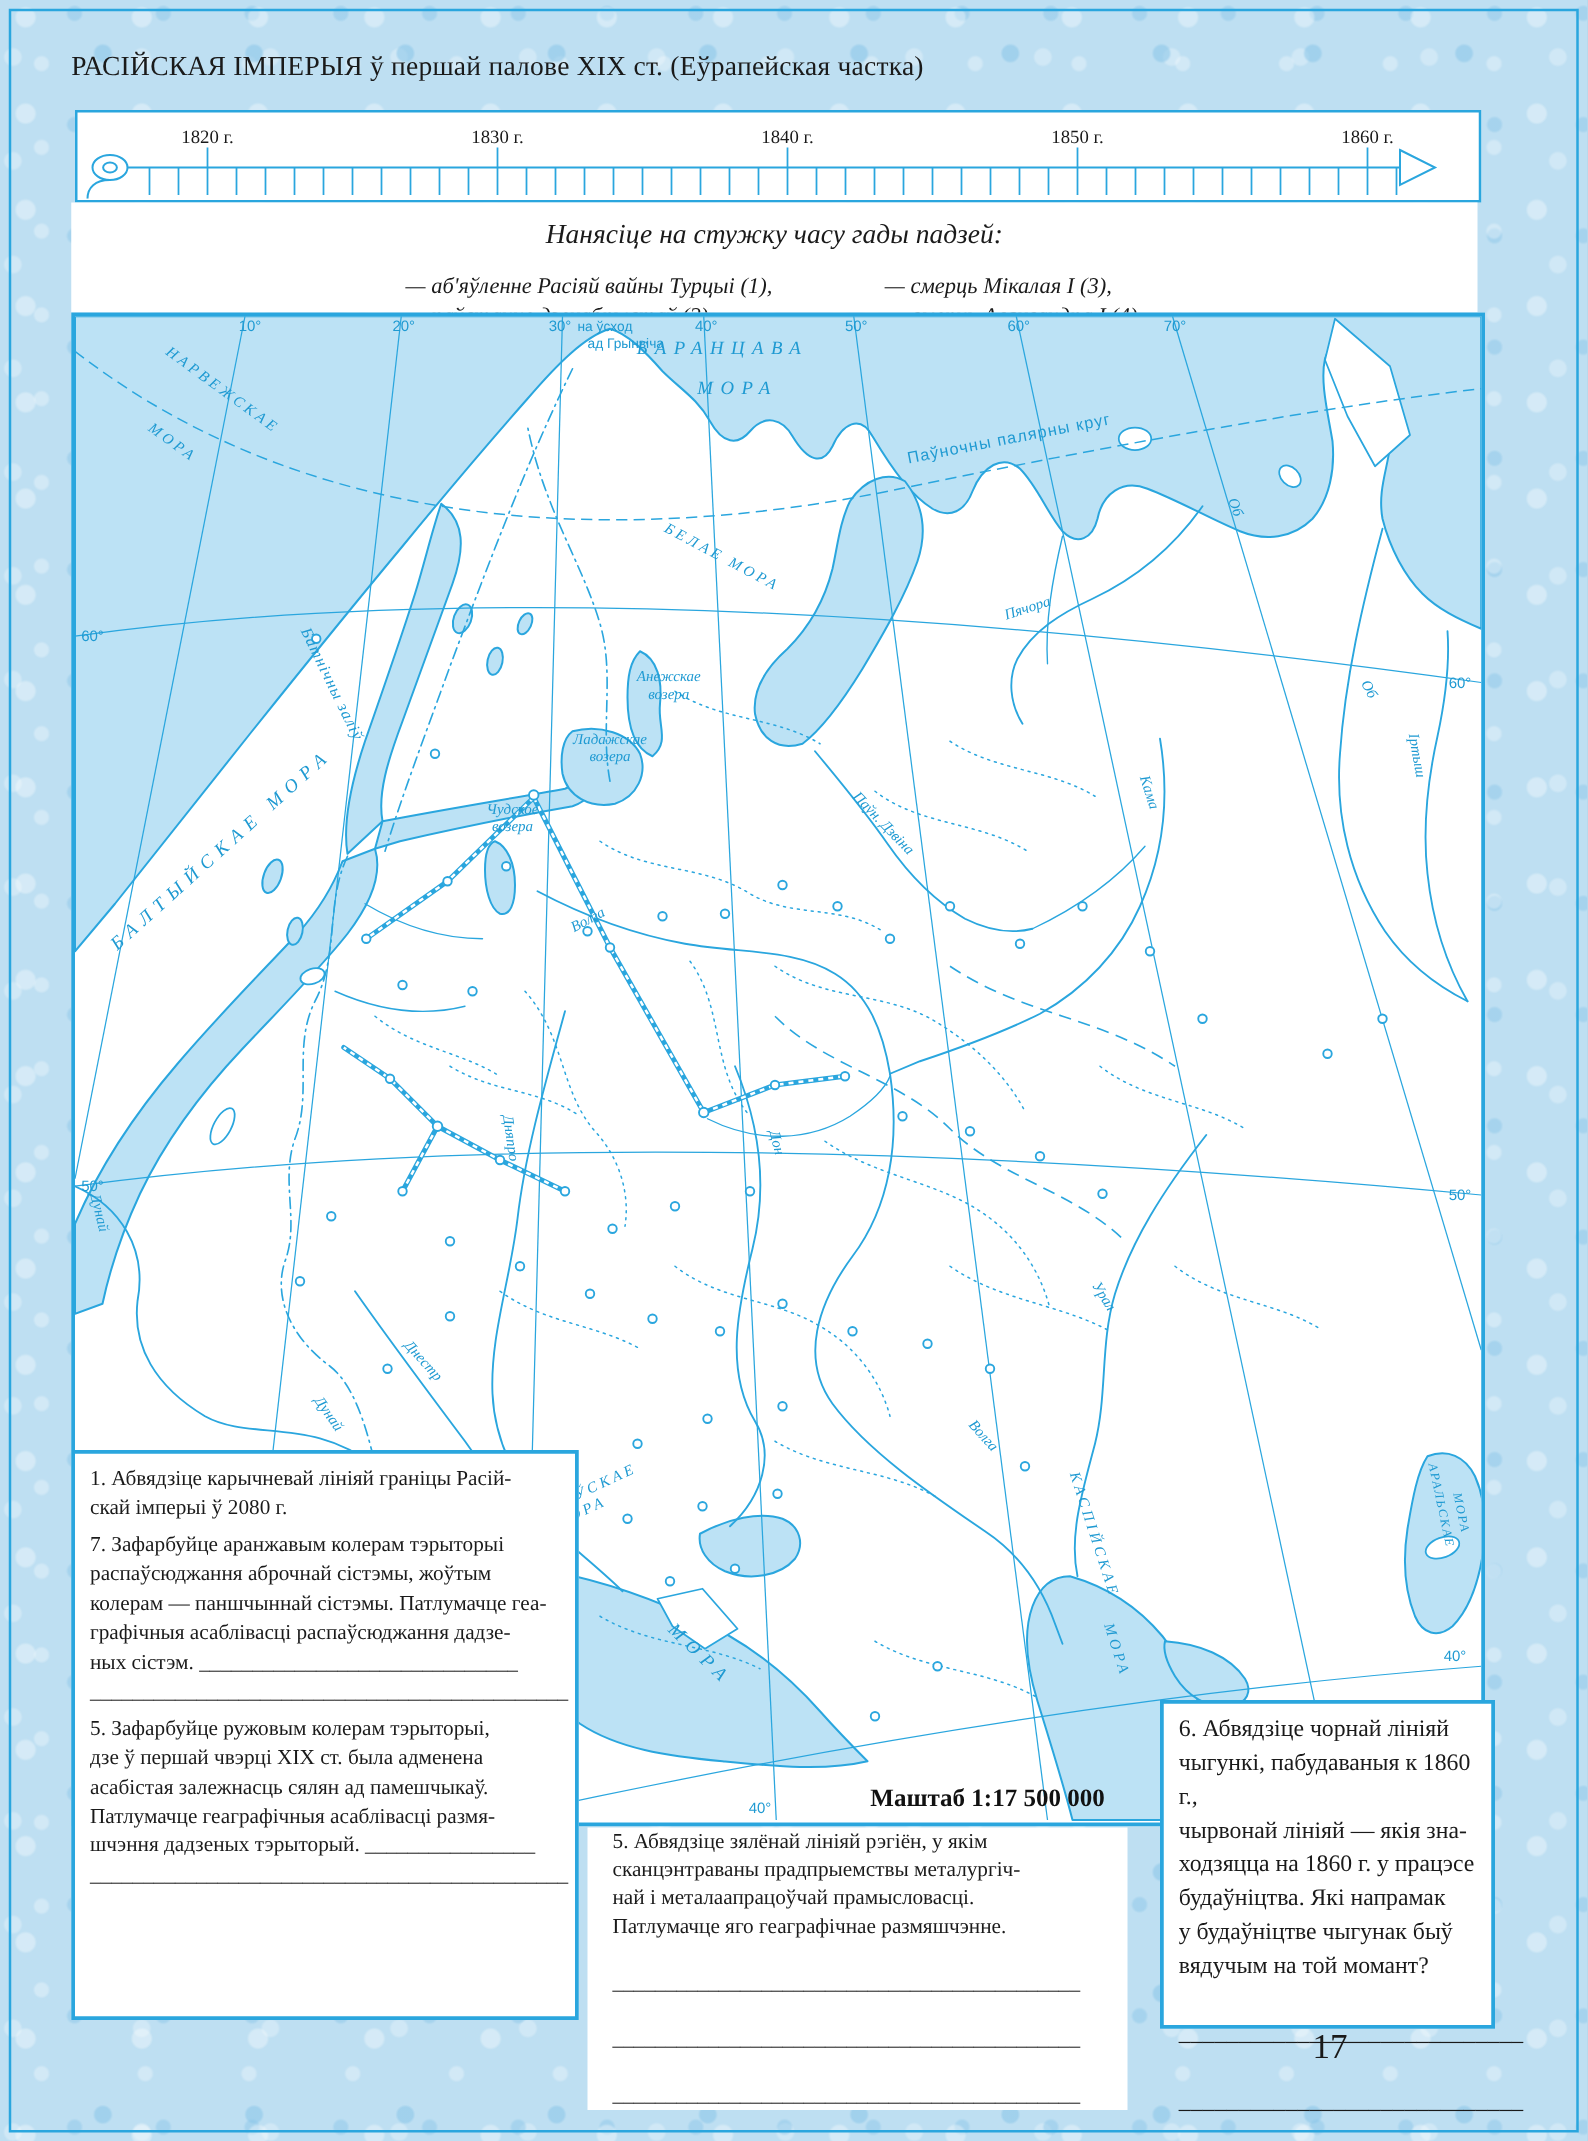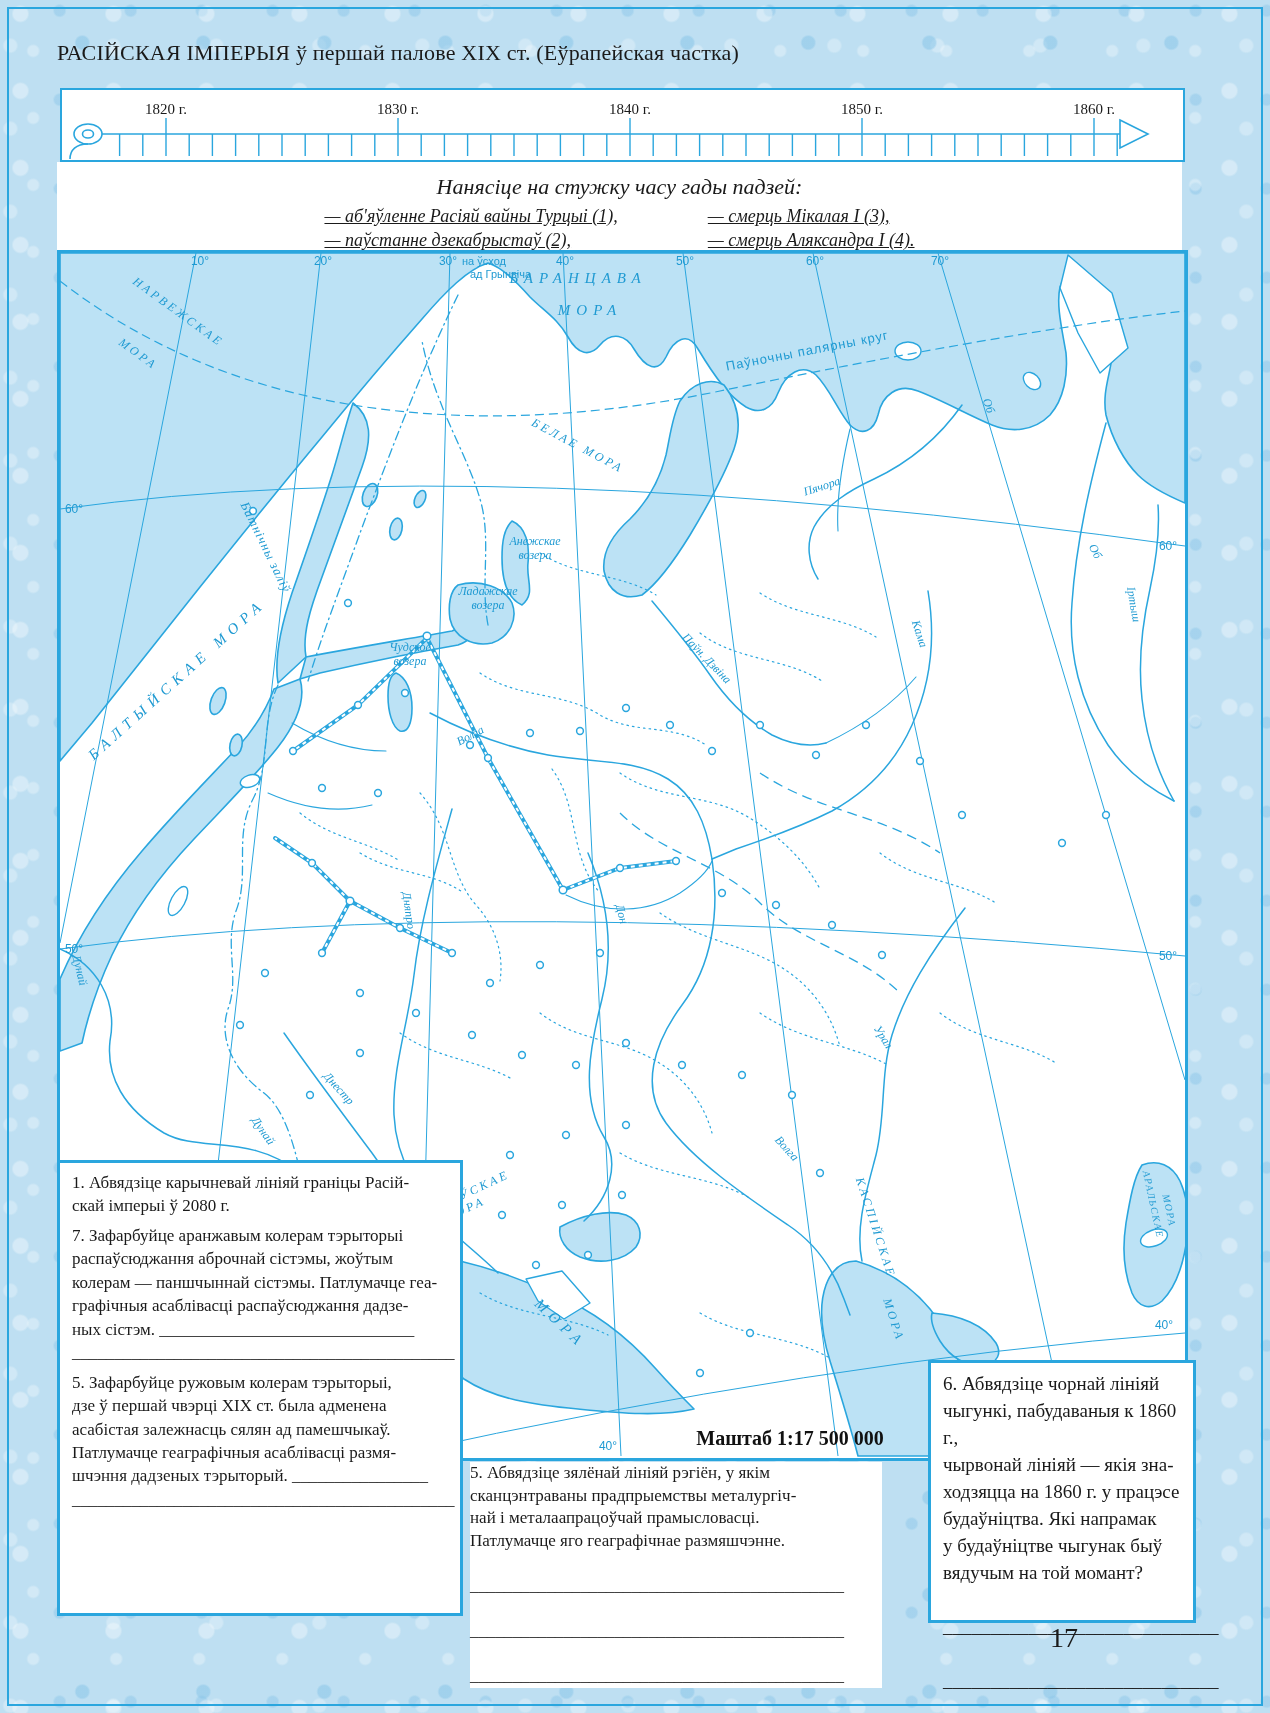--- a/index.html
+++ b/index.html
@@ -22,37 +22,37 @@
     font-size:22px;font-weight:normal;letter-spacing:.2px;
   }
   .timeline-box{
     position:absolute;left:60px;top:88px;width:1125px;height:74px;
     background:#fff;border:2.5px solid #2aa6de;box-sizing:border-box;
   }
   .tl-strip{
     position:absolute;left:57px;top:162px;width:1125px;height:88px;background:#fff;
   }
   .tl-intro{font-style:italic;font-size:22px;text-align:center;padding-top:12px;}
-  .tl-cols{display:flex;justify-content:center;gap:90px;font-style:italic;font-size:18px;margin-top:4px;text-decoration:underline;}
+  .tl-cols{display:flex;justify-content:center;gap:90px;font-style:italic;font-size:18px;margin-top:16px;}
   .tl-cols div{line-height:1.35;}
   .map-box{
     position:absolute;left:57px;top:250px;width:1125px;height:1205px;
     background:#fff;border:3px solid #2aa6de;box-sizing:content-box;
   }
   .map-box svg{display:block;}
   .task-box{
     position:absolute;background:#fff;border:3px solid #2aa6de;box-sizing:border-box;
     font-size:17px;line-height:1.38;
   }
   .task-box .task{white-space:pre-line;margin:0 0 6px 0;}
   #task-box-left{left:57px;top:1160px;width:406px;height:456px;padding:8px 12px 4px 12px;}
   #task-box-right{left:928px;top:1360px;width:268px;height:263px;padding:8px 12px;font-size:19px;line-height:1.42;}
   #task5{
     position:absolute;left:470px;top:1462px;width:412px;background:#fff;
-    font-size:17px;line-height:1.33;white-space:pre-line;
+    font-size:17px;line-height:1.33;white-space:pre-line;padding-left:20px;
   }
   .page-number{
     position:absolute;left:1050px;top:1622px;font-size:28px;font-weight:normal;
   }
 </style>
 </head>
 <body>
 
 <div class="page">
   <div class="page-frame"></div>

